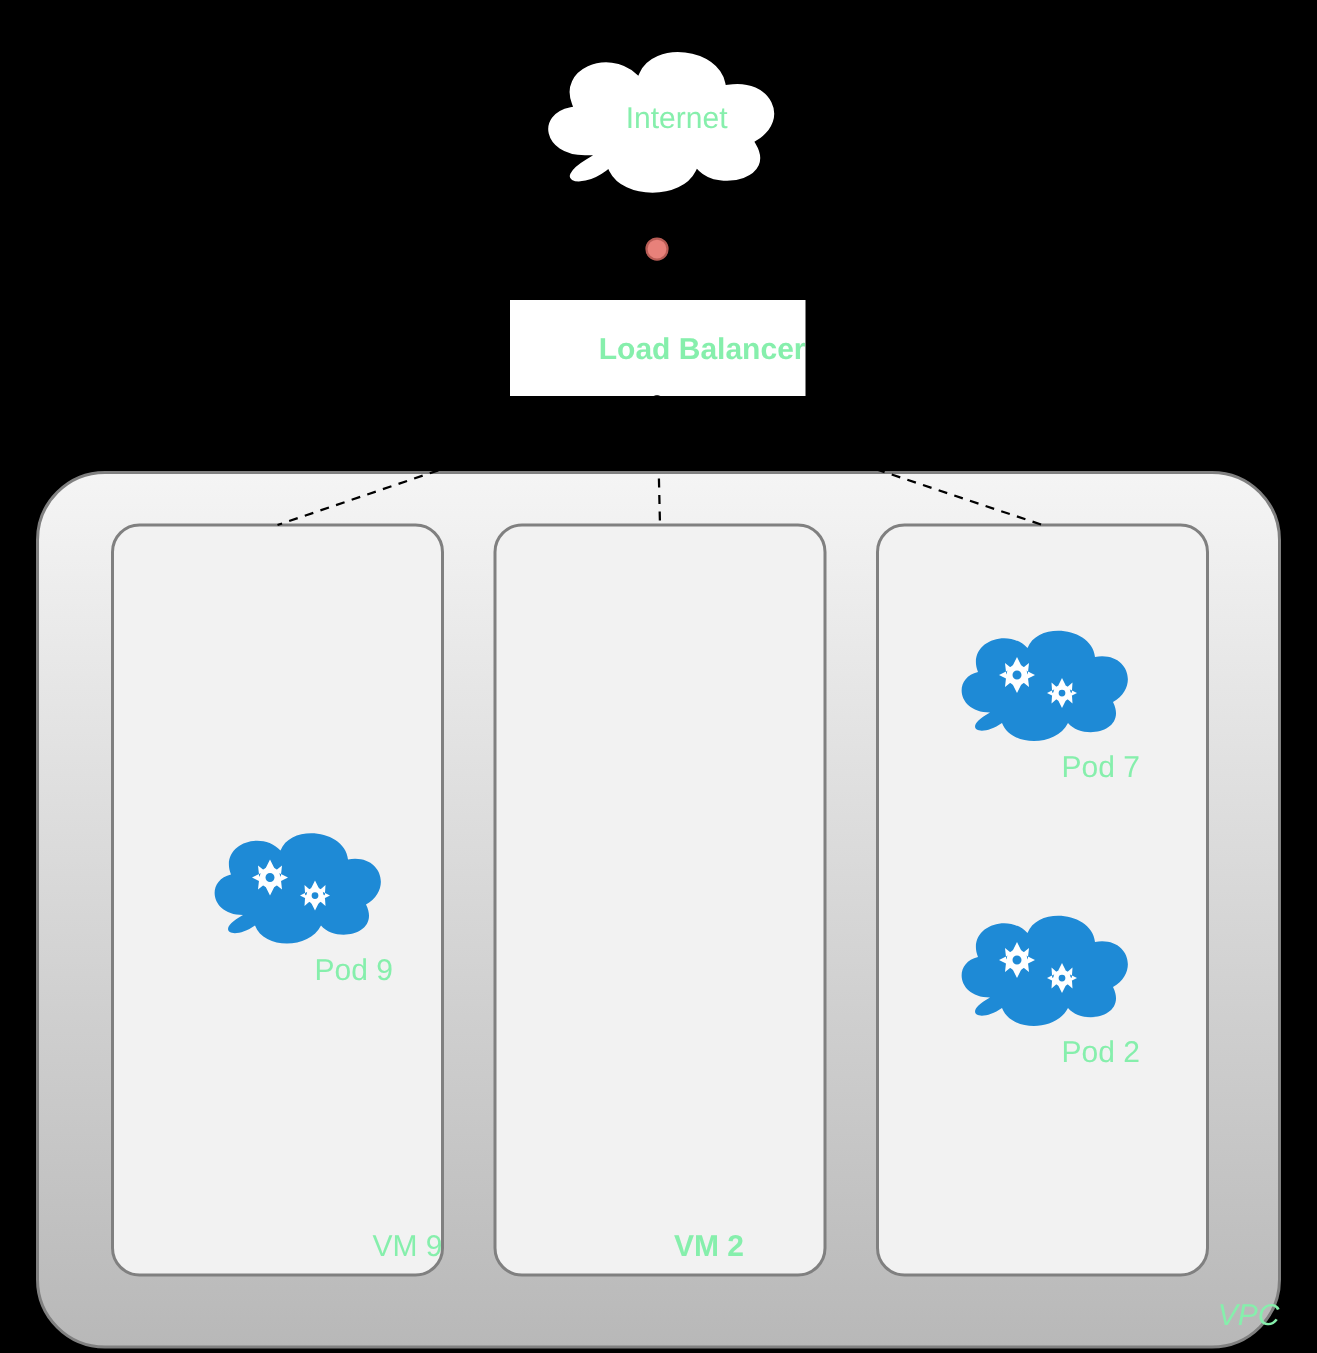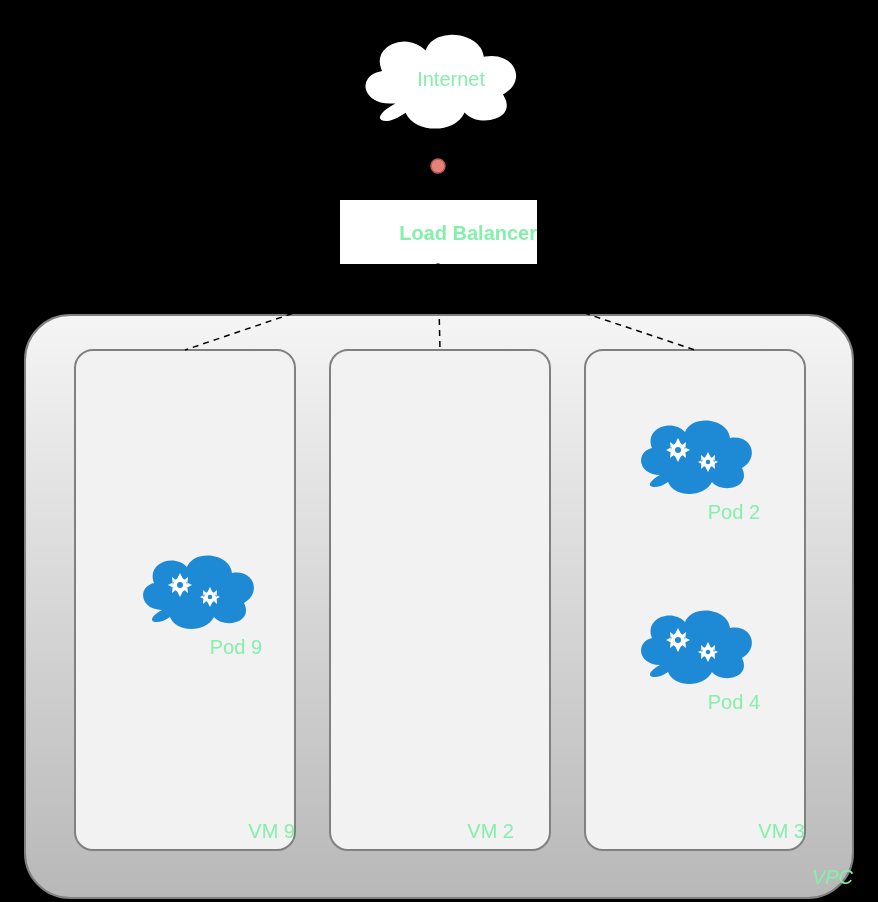--- a/index.html
+++ b/index.html
@@ -123,22 +123,21 @@
                M71 45 l4 3.5 l-3.5 4 z M85 45 l-4 3.5 l3.5 4 z M71 59 l4 -3.5 l-3.5 -4 z M85 59 l-4 -3.5 l3.5 -4 z" fill="#fff"></path>
     </g>
   </g>
 </svg>
 
 <div class="label" style="left:395px; top:68px; width:90px;">Internet</div>
 
 <div class="label" style="left:340px; top:222px; width:197px;font-weight:bold;">Load Balancer</div>
 
 <div class="label" style="left:75px; top:820px; width:220px;">VM 9</div>
-<div class="label" style="left:330px; top:820px; width:184px;">VM 2</div>
-<div class="label" style="left:585px; top:820px; width:220px;">VM 3</div>
+<div class="label" style="left:312px; top:820px; width:184px;font-weight:bold;">VM 2</div>
 
 <div class="label" style="left:25px; top:866px; width:828px;font-style:italic;">VPC</div>
 
 <div class="label" style="left:132px; top:636px; width:130px;">Pod 9</div>
-<div class="label" style="left:630px; top:501px; width:130px;">Pod 2</div>
-<div class="label" style="left:630px; top:691px; width:130px;">Pod 4</div>
+<div class="label" style="left:630px; top:501px; width:130px;">Pod 7</div>
+<div class="label" style="left:630px; top:691px; width:130px;">Pod 2</div>
 
 </div>
 
 </body></html>

